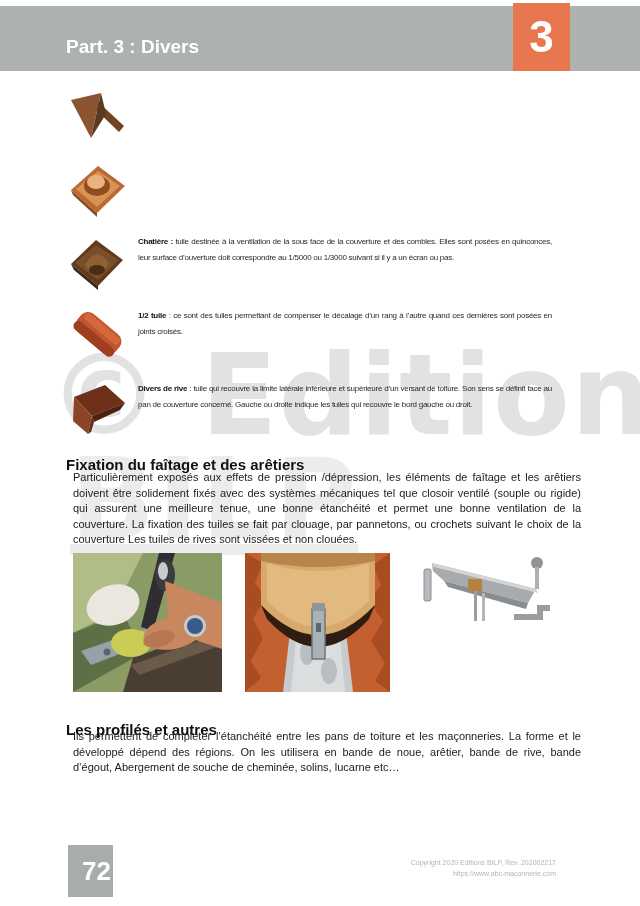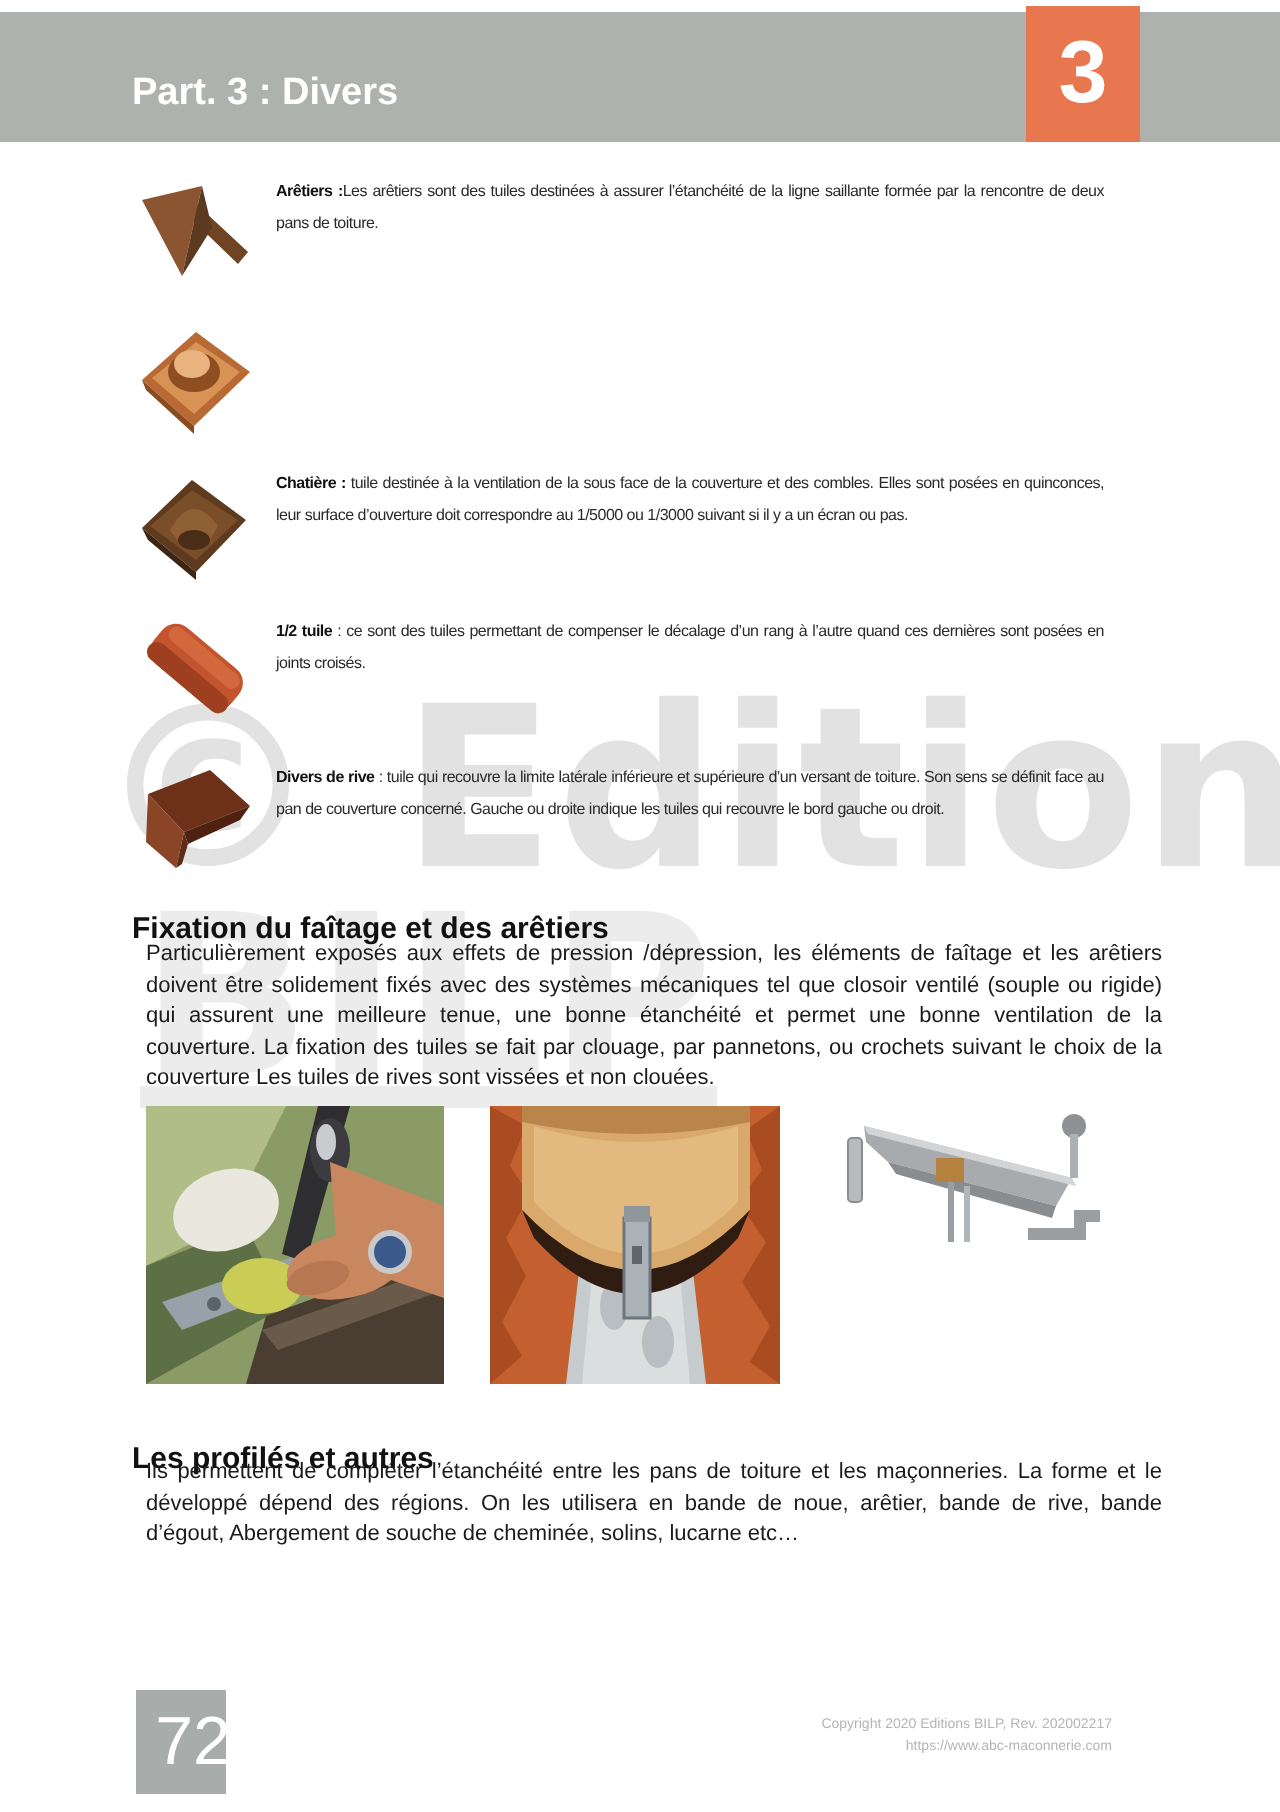--- a/index.html
+++ b/index.html
@@ -31,21 +31,21 @@
   .sec-body{position:absolute;left:73px;width:508px;margin:0;font-size:11px;line-height:15.6px;
             text-align:justify;color:#1b1b1b;z-index:1;}
 
   
   .photo{position:absolute;z-index:1;overflow:hidden;}
   .photo svg{display:block;}
 
   
   .page-number-box{position:absolute;left:68px;top:845px;width:45px;height:52px;background:#a8acab;z-index:1;
                    display:flex;align-items:center;justify-content:center;}
-  .page-number-box span{color:#ffffff;font-size:34px;font-weight:normal;margin-left:12px;}
+  .page-number-box span{color:#ffffff;font-size:26px;font-weight:bold;margin-left:12px;}
   .copyright{position:absolute;right:84px;top:858px;text-align:right;font-size:7px;line-height:10.5px;
              color:#b3b6b5;z-index:1;}
 </style>
 </head>
 <body>
 
 <div class="page">
 
   <div class="wm wm1">© Editions</div>
   <div class="wm wm2">BILP</div>
@@ -57,21 +57,20 @@
   </div>
 
   <div class="tile-row" style="top:86px">
     <div class="tile-icon">
       <svg width="62" height="58" viewBox="0 0 62 58">
         <polygon points="29,13 58,40 53,46 26,20" fill="#6f4424"></polygon>
         <polygon points="5,14 35,7 25,52" fill="#8a5530"></polygon>
         <polygon points="35,7 40,28 25,52" fill="#5c3a20"></polygon>
       </svg>
     </div>
-    <p class="tile-text"><b>Arêtiers :</b><span>Les arêtiers sont des tuiles destinées à assurer l’étanchéité de la ligne saillante formée par la rencontre de deux pans de toiture.</span></p>
   </div>
 
   <div class="tile-row" style="top:159px">
     <div class="tile-icon">
       <svg width="62" height="58" viewBox="0 0 62 58">
         <polygon points="5,31 32,7 59,27 31,54" fill="#b96a34"></polygon>
         <polygon points="10,30 32,12 54,27 31,48" fill="#d89254"></polygon>
         <ellipse cx="31" cy="27" rx="13" ry="10" fill="#8f4d22"></ellipse>
         <ellipse cx="30" cy="23" rx="9" ry="7" fill="#e8b37e"></ellipse>
         <polygon points="5,31 31,54 31,58 7,36" fill="#8a4b20"></polygon>

